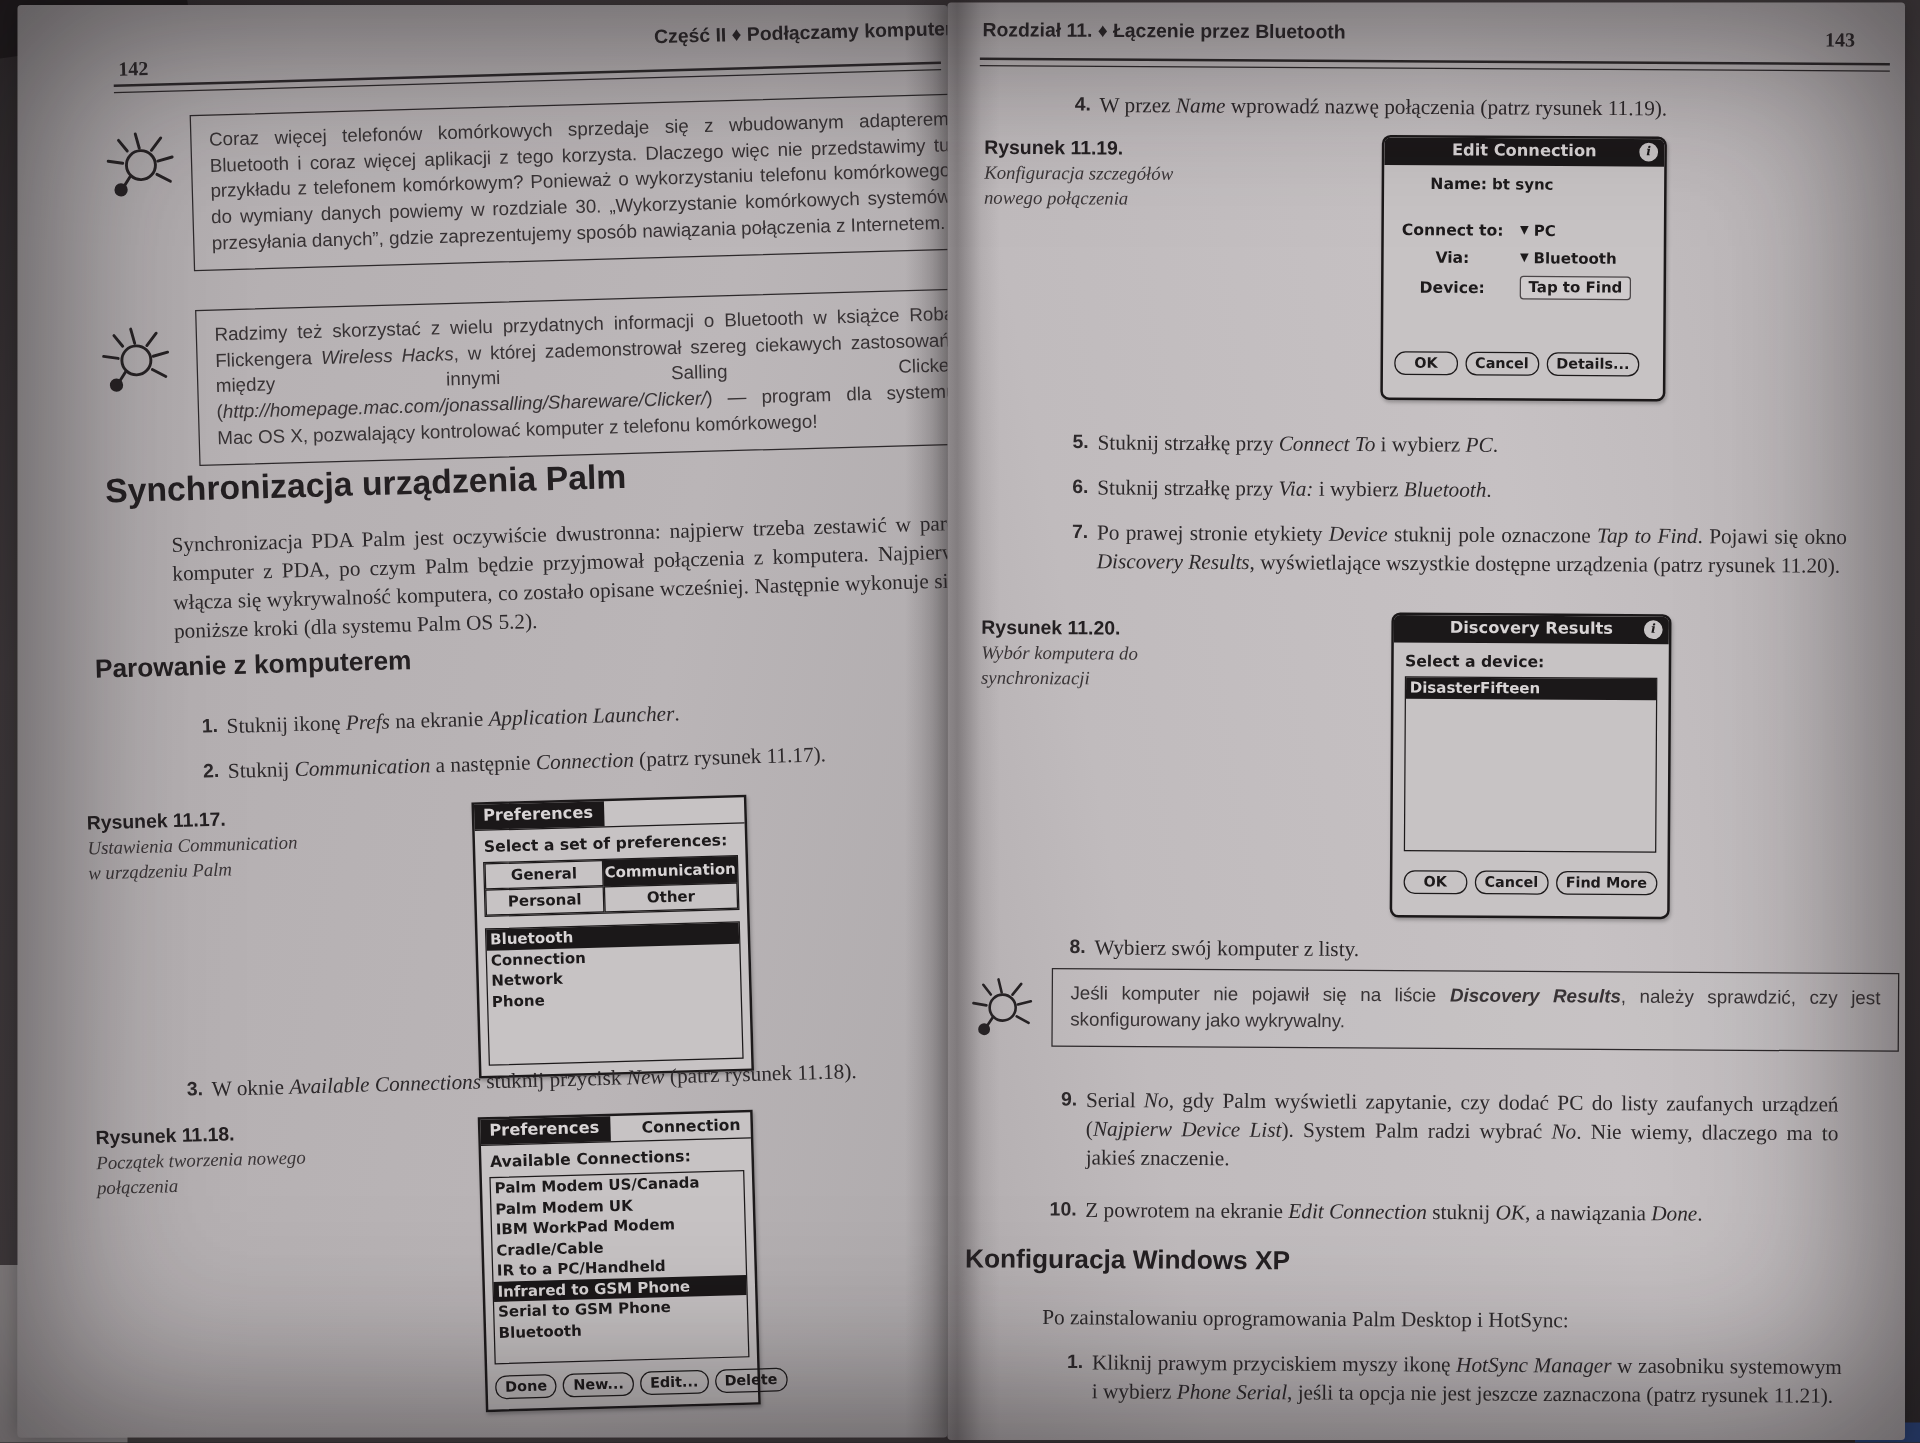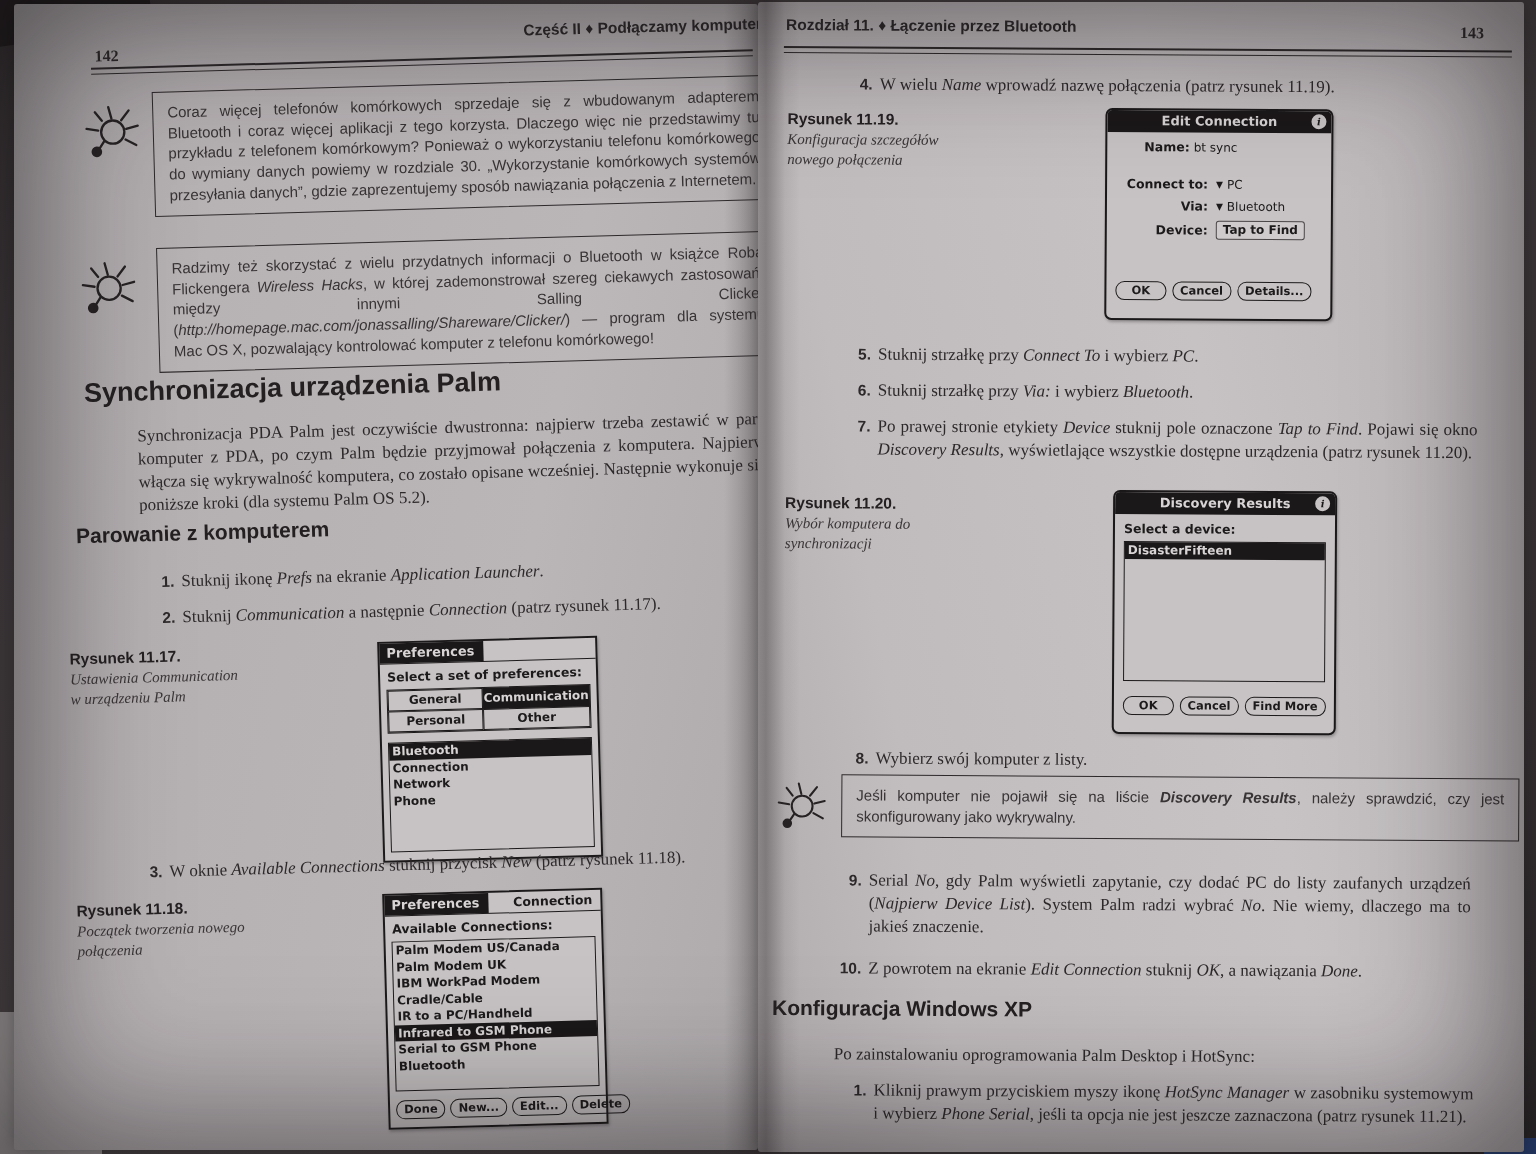--- a/index.html
+++ b/index.html
@@ -109,22 +109,22 @@
     background:#1b1819;color:#d8d4d5;font-size:13px;text-align:center;
     padding:3px 6px 4px 6px;position:relative;
   }
   .info-dot{
     position:absolute;right:5px;top:3px;width:15px;height:15px;border-radius:50%;
     background:#c7c3c4;color:#1b1819;font-size:10px;line-height:15px;text-align:center;
     font-style:italic;font-family:"DejaVu Serif",serif;
   }
   .pdlg-body{padding:7px 9px;position:relative;}
   .frow{display:flex;align-items:center;margin-bottom:7px;}
-  .flabel{font-size:12.5px;text-align:right;}
-  .fval{font-size:12px;font-weight:normal;font-family:"DejaVu Sans",sans-serif;}
+  .flabel{font-size:12.5px;text-align:center;}
+  .fval{font-size:12px;font-weight:bold;font-family:"DejaVu Sans",sans-serif;}
   .arrow{font-size:9px;margin:0 4px 0 8px;}
   .tapbox{border:1.4px solid #4a4547;border-radius:3px;padding:1px 6px 2px 6px;margin-left:8px;font-size:12px;background:#cfcbcc;}
   .dlgbtns{display:flex;gap:6px;align-items:center;}
 </style>
 </head>
 <body>
 
 <div class="stage">
   <div class="corner-dark"></div>
   <div class="bottom-left-patch"></div>
@@ -246,21 +246,21 @@
 
   <div class="page page-right">
     <div class="tilt-right">
 
       <div class="abs runhead" style="left:28px;top:14px;">Rozdział 11. ♦ Łączenie przez Bluetooth</div>
       <div class="abs pgnum" style="right:40px;top:18px;">143</div>
       <div class="abs headrule" style="left:26px;right:12px;top:44px;"></div>
 
       <div class="abs step" style="left:88px;top:70px;width:624px;">
         <span class="num">4.</span>
-        <span class="txt"><span>W wielu </span><span class="it">Name</span><span> wprowadź nazwę połączenia (patrz rysunek 11.19).</span></span>
+        <span class="txt"><span>W przez </span><span class="it">Name</span><span> wprowadź nazwę połączenia (patrz rysunek 11.19).</span></span>
       </div>
 
       <div class="abs" style="left:30px;top:108px;width:190px;">
         <div class="figlabel">Rysunek 11.19.</div>
         <div class="figcap">Konfiguracja szczegółów nowego połączenia</div>
       </div>
       <div class="abs pdlg" style="left:348px;top:104px;width:224px;height:208px;">
         <div class="pdlg-title">
           <span>Edit Connection</span>
           <span class="info-dot">i</span>

